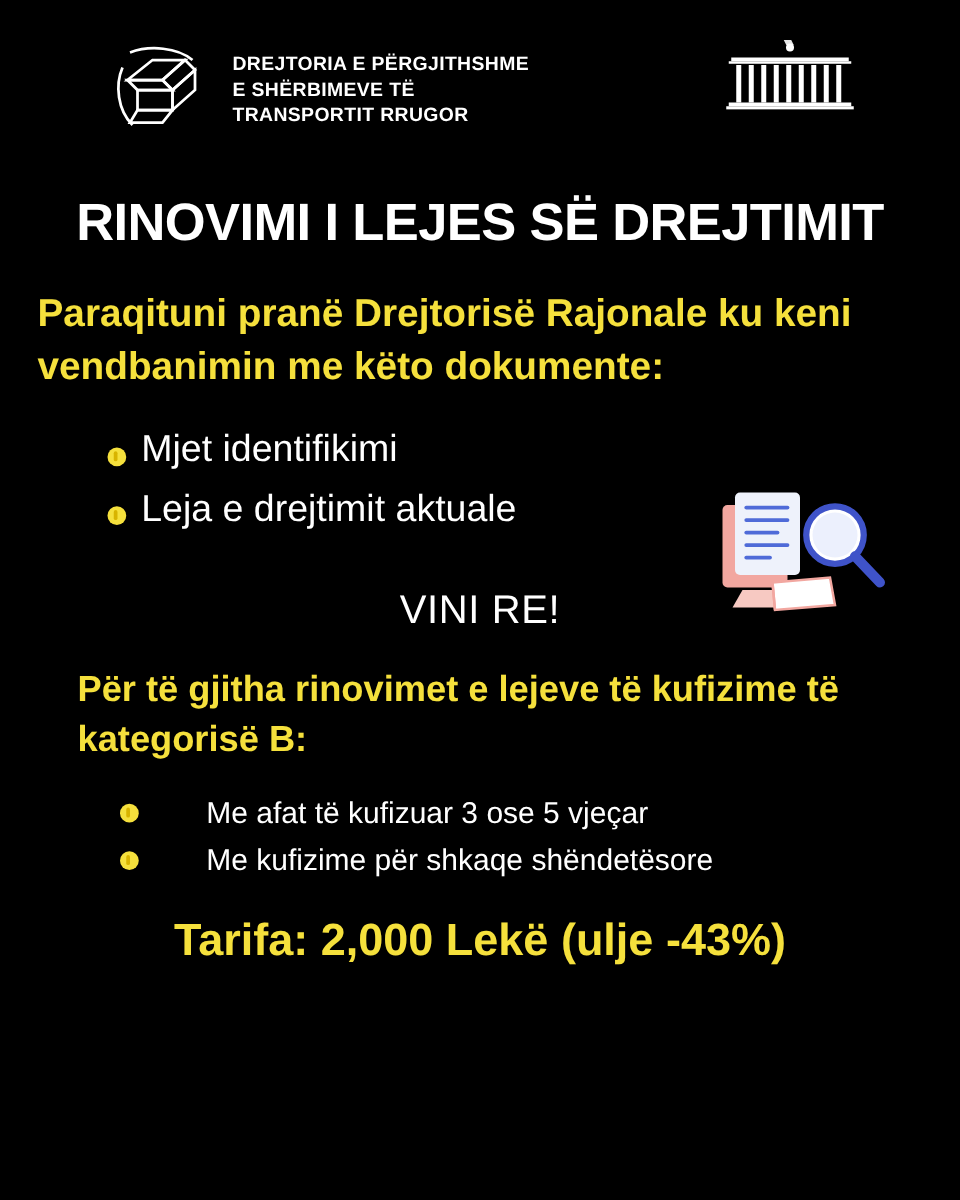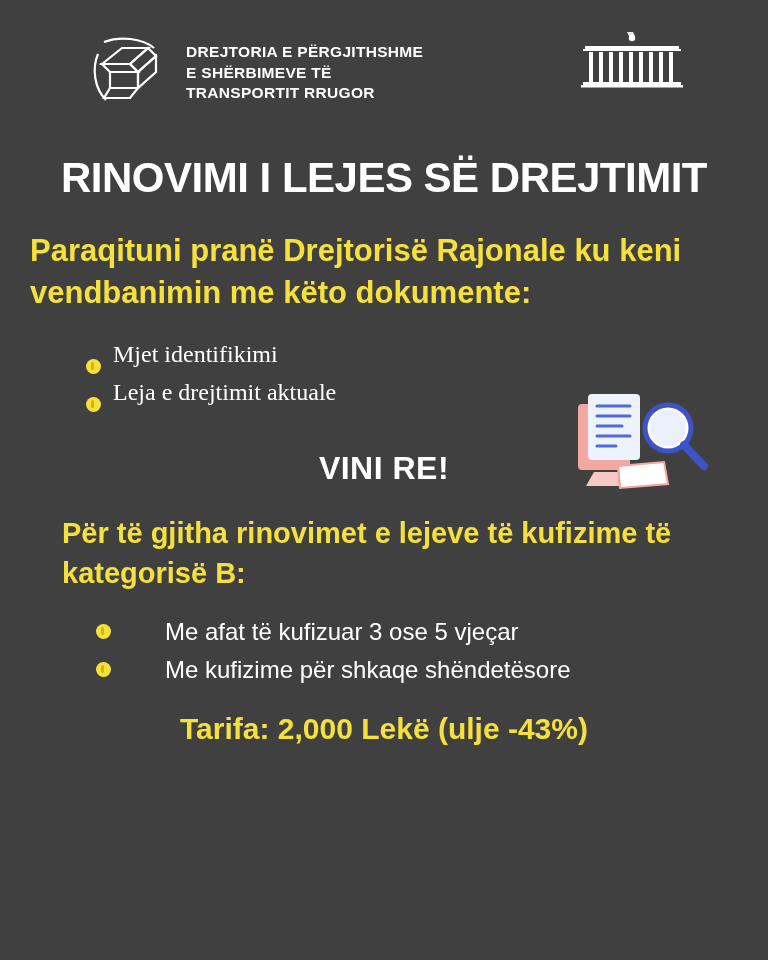--- a/index.html
+++ b/index.html
@@ -11,21 +11,21 @@
     height: 960px;
     background: #4a1a52;
     font-family: "Liberation Sans", sans-serif;
     overflow: hidden;
     position: relative;
   }
   .poster {
     position: relative;
     width: 768px;
     height: 960px;
-    background: #404040;
+    background: #000000;
     box-sizing: border-box;
   }
 
   
   .header {
     display: flex;
     align-items: center;
     padding: 34px 40px 0 40px;
     position: relative;
     height: 112px;
@@ -99,25 +99,24 @@
   
   .list {
     margin: 22px 0 0 0;
     padding: 0 0 0 86px;
     list-style: none;
     position: relative;
     z-index: 3;
   }
   .list li {
     color: #ffffff;
-    font-size: 24px;
+    font-size: 30px;
     line-height: 1.58;
     display: flex;
-    align-items: flex-end;
-    font-family: Liberation Serif, serif;
+    align-items: center;
   }
   .bullet {
     width: 15px;
     height: 15px;
     border-radius: 50%;
     background: #f5e03c;
     display: inline-block;
     margin: 11px 12px 0 0;
     flex: 0 0 auto;
     position: relative;
@@ -137,21 +136,21 @@
     color: #f5e03c;
     font-size: 30px;
     font-weight: bold;
     text-align: center;
     margin-top: 26px;
   }
 
   .notice {
     color: #ffffff;
     font-size: 32px;
-    font-weight: bold;
+    font-weight: normal;
     text-align: center;
     margin-top: 38px;
     letter-spacing: 0.5px;
   }
 
   .subtitle2 {
     color: #f5e03c;
     font-size: 29px;
     font-weight: bold;
     line-height: 1.38;
@@ -168,21 +167,21 @@
     color: #ffffff;
     font-size: 24px;
     line-height: 1.56;
     display: flex;
     align-items: flex-start;
     gap: 42px;
   }
 
   .fee2 {
     color: #f5e03c;
-    font-size: 30px;
+    font-size: 36px;
     font-weight: bold;
     text-align: center;
     margin-top: 24px;
   }
 
   
   .illustration {
     position: absolute;
     right: 46px;
     top: 388px;

